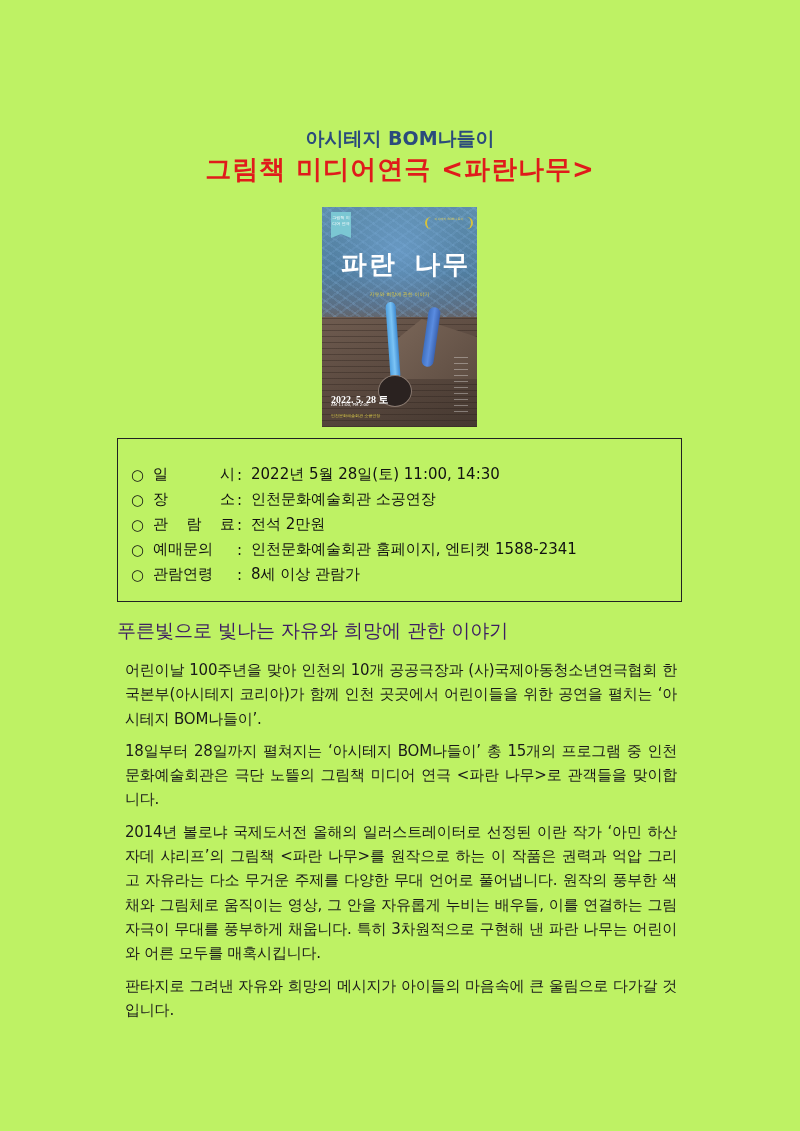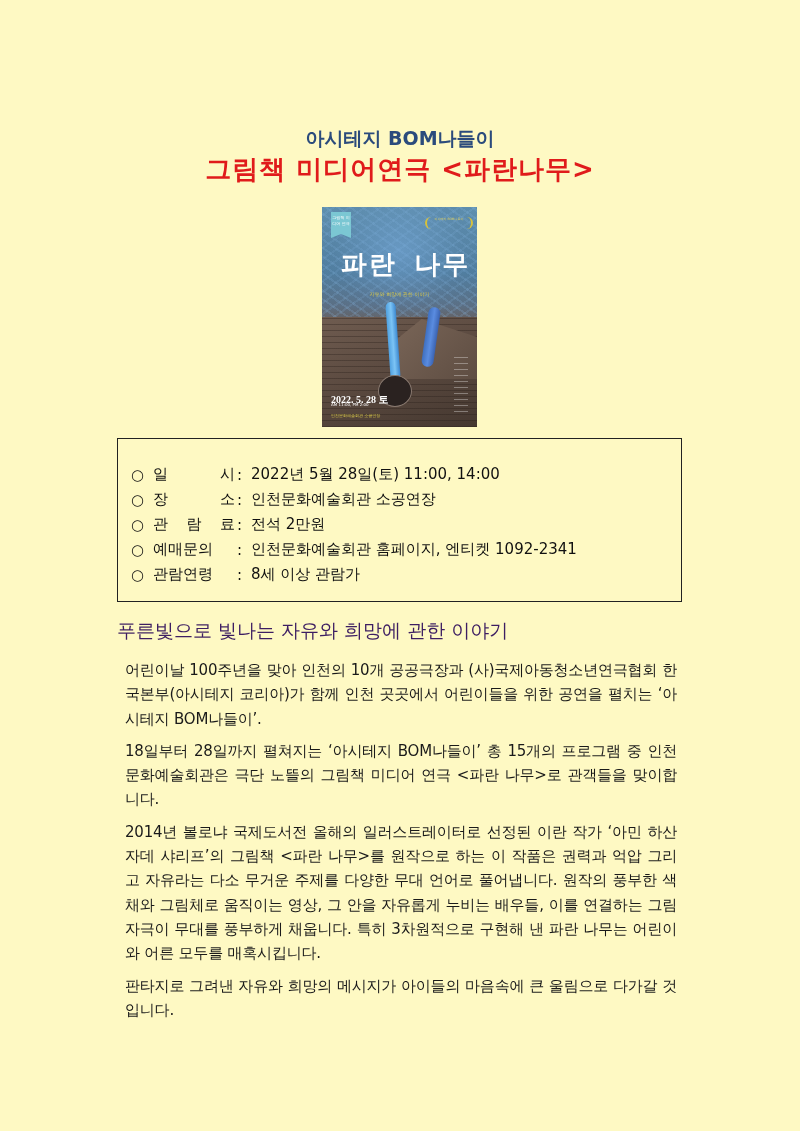--- a/index.html
+++ b/index.html
@@ -1,17 +1,17 @@
 <!DOCTYPE html>
 <html><head>
   <meta charset="utf-8">
   <style>
     html, body { margin: 0; padding: 0; background: #ffffff; }
     body { width: 800px; height: 1131px; position: relative; overflow: hidden; }
-    .page { position: absolute; left: 0; top: 0; width: 800px; height: 1131px; background: #fef9c3; }
+    .page { position: absolute; left: 0; top: 0; width: 800px; height: 1131px; background: #bef264; }
     .subtitle {
       position: absolute; left: 0; width: 800px; top: 126px; text-align: center;
       font-family: "DejaVu Sans", sans-serif; font-weight: bold; font-size: 19px;
       color: #2b4b7c; letter-spacing: 0px;
     }
     .title {
       position: absolute; left: 0; width: 800px; top: 152px; text-align: center;
       font-family: "DejaVu Sans", sans-serif; font-weight: bold; font-size: 26px;
       color: #e01b1b; letter-spacing: 1px;
     }
@@ -140,21 +140,21 @@
 
   <div class="infobox">
     <ul class="info-list">
       <li class="info-row">
         <span class="bullet">○</span>
         <span class="label">
           <span>일</span>
           <span>시</span>
         </span>
         <span class="colon">:</span>
-        <span>2022년 5월 28일(토) 11:00, 14:00</span>
+        <span>2022년 5월 28일(토) 11:00, 14:30</span>
       </li>
       <li class="info-row">
         <span class="bullet">○</span>
         <span class="label">
           <span>장</span>
           <span>소</span>
         </span>
         <span class="colon">:</span>
         <span>인천문화예술회관 소공연장</span>
       </li>
@@ -167,21 +167,21 @@
         </span>
         <span class="colon">:</span>
         <span>전석 2만원</span>
       </li>
       <li class="info-row">
         <span class="bullet">○</span>
         <span class="label">
           <span>예매문의</span>
         </span>
         <span class="colon">:</span>
-        <span>인천문화예술회관 홈페이지, 엔티켓 1092-2341</span>
+        <span>인천문화예술회관 홈페이지, 엔티켓 1588-2341</span>
       </li>
       <li class="info-row">
         <span class="bullet">○</span>
         <span class="label">
           <span>관람연령</span>
         </span>
         <span class="colon">:</span>
         <span>8세 이상 관람가</span>
       </li>
     </ul>

